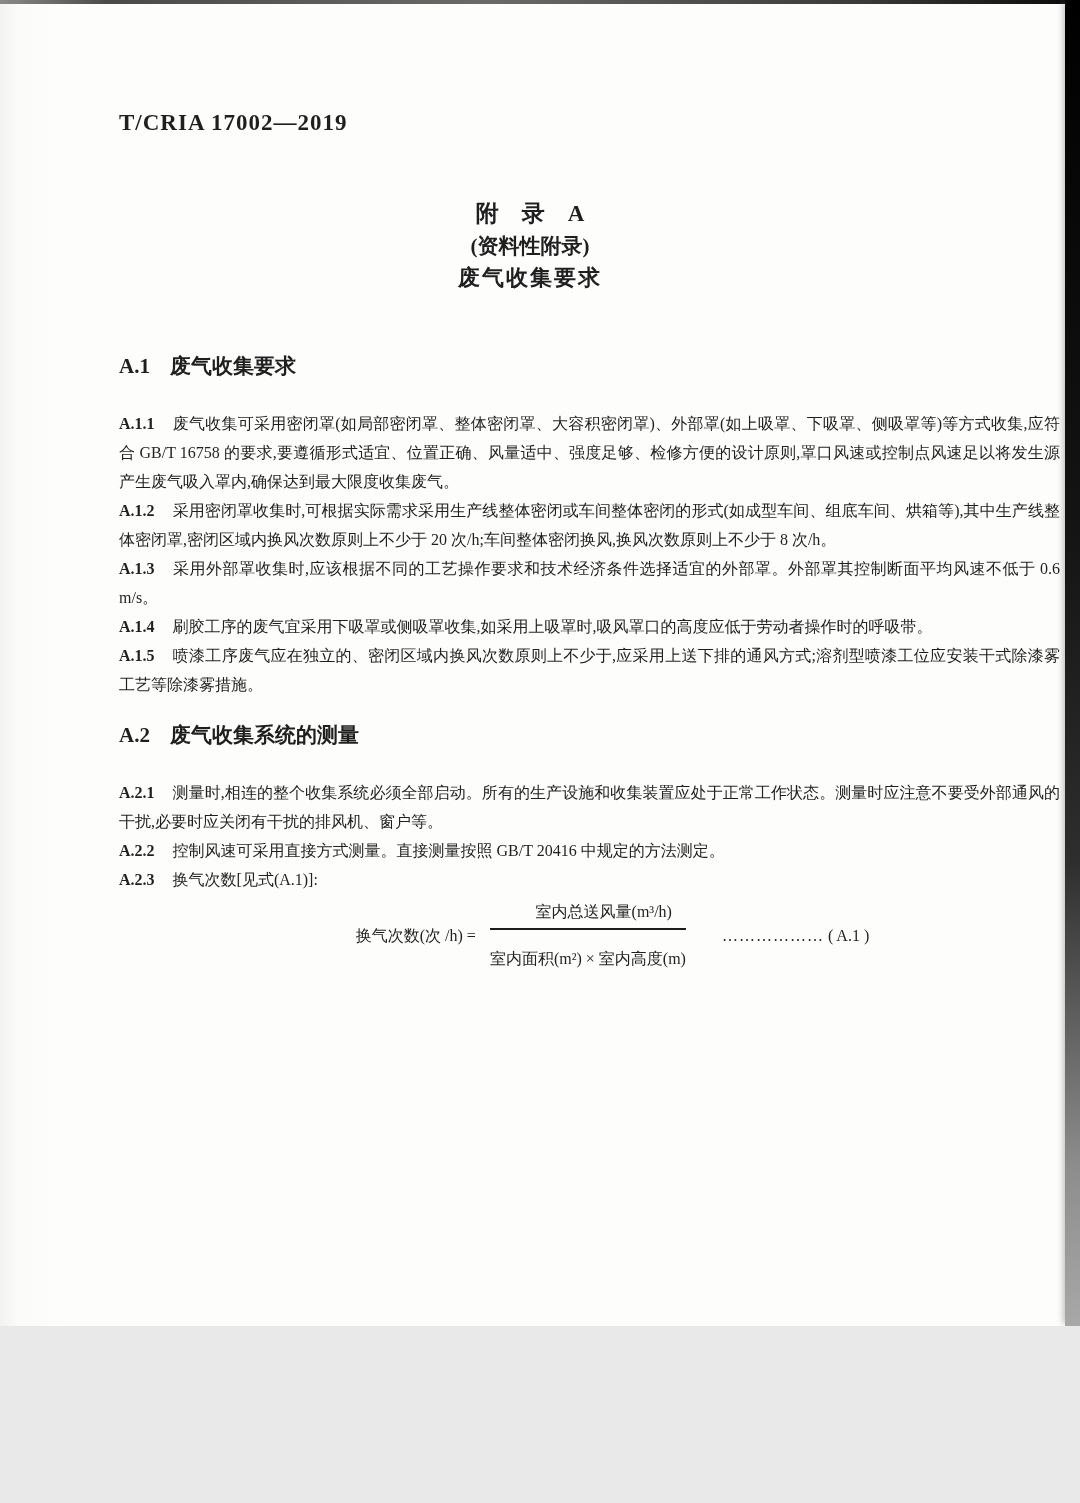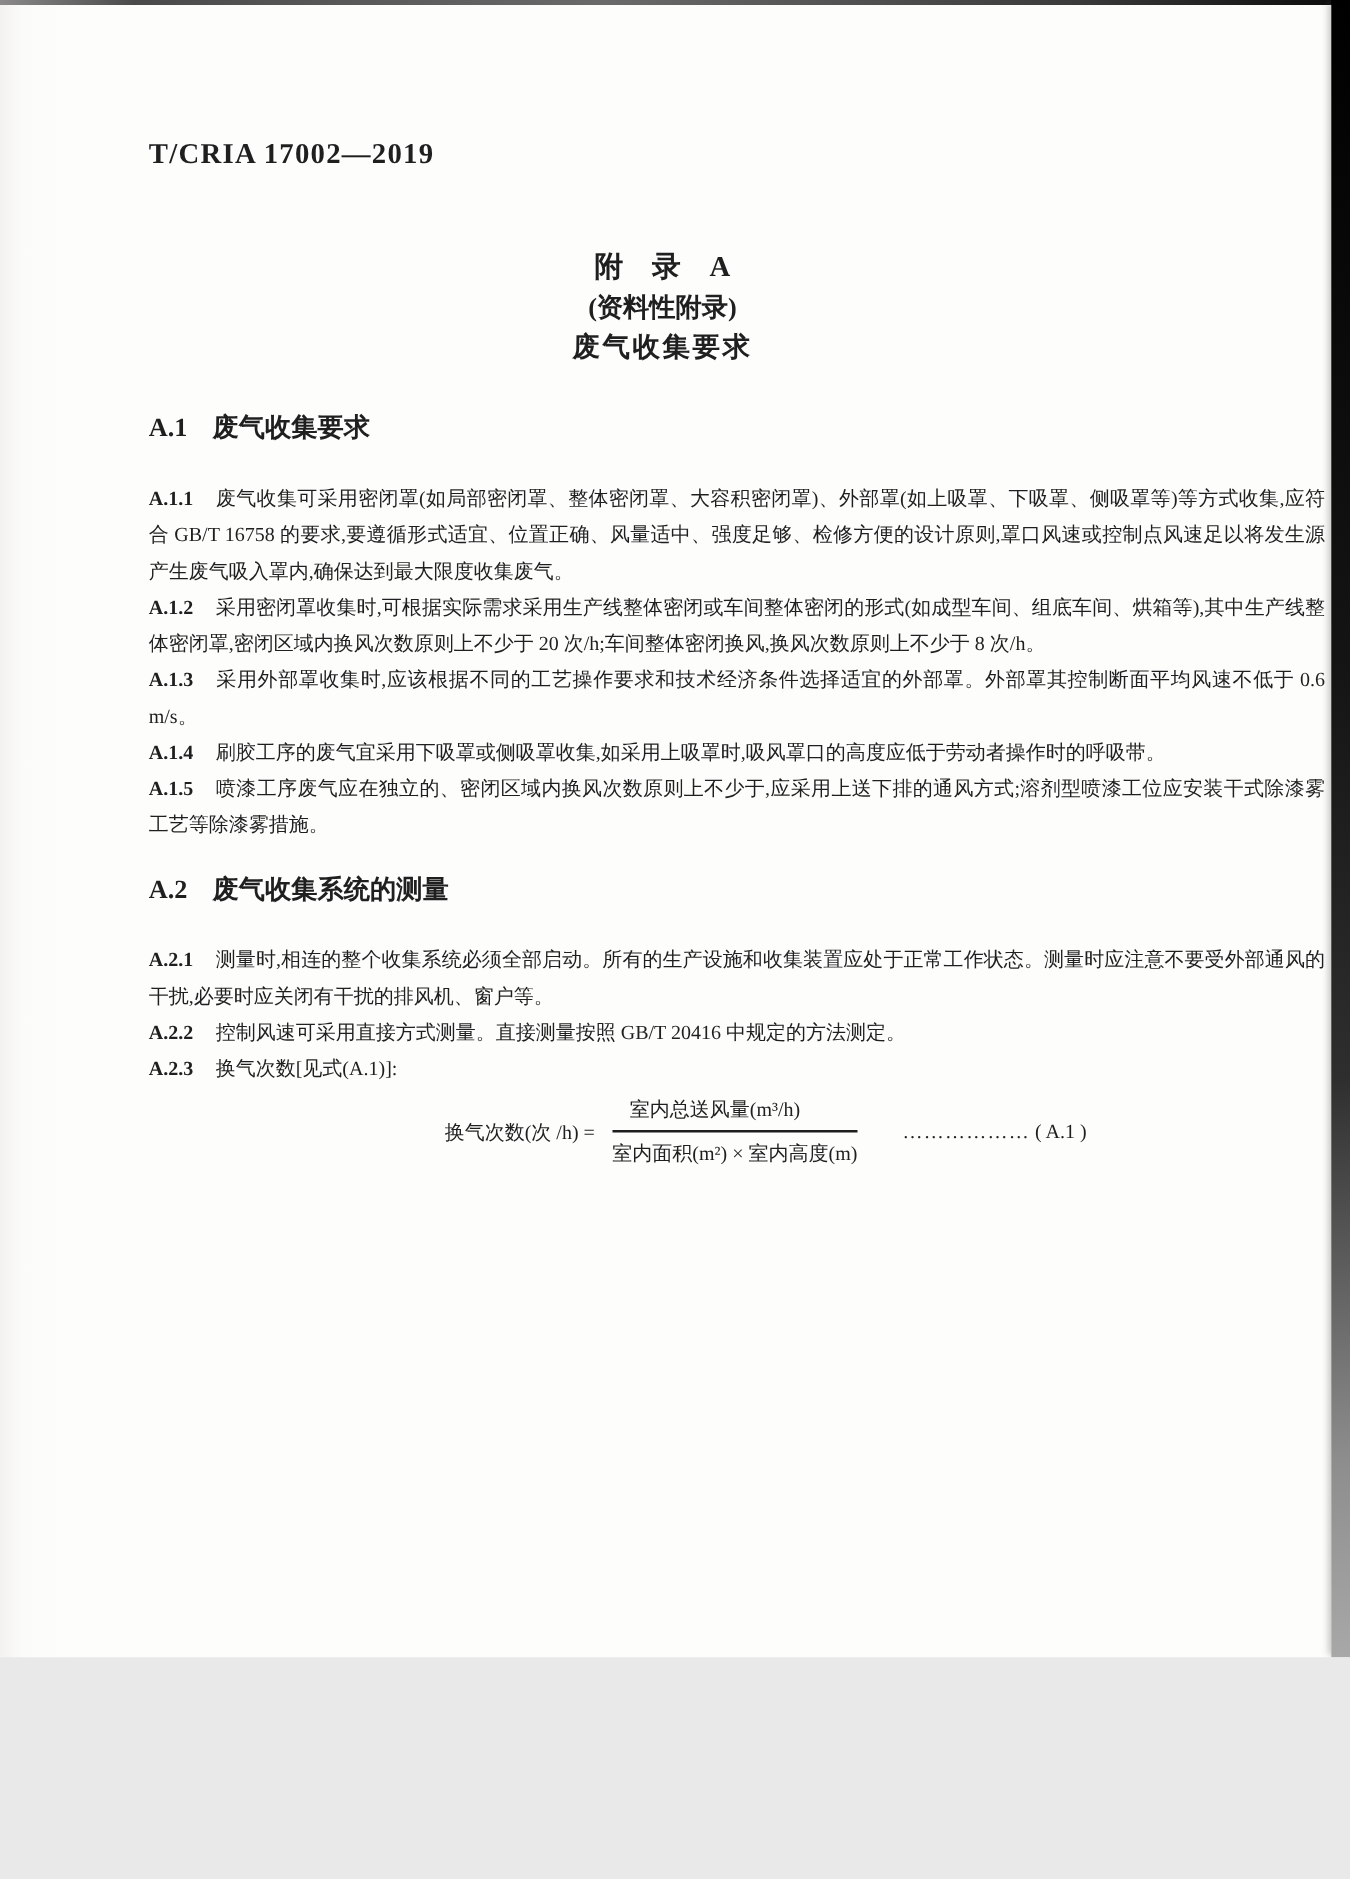--- a/index.html
+++ b/index.html
@@ -32,39 +32,39 @@
     font-size: 23px; font-weight: bold; letter-spacing: 1px;
   }
   .title-block {
     position: absolute; left: 0; right: 20px; top: 198px;
     text-align: center; font-weight: bold;
   }
   .title-line1 { font-size: 23px; line-height: 32px; }
   .title-line2 { font-size: 21px; line-height: 32px; }
   .title-line3 { font-size: 22px; line-height: 32px; letter-spacing: 2px; }
 
-  .content { position: absolute; left: 119px; top: 328px; width: 941px; }
+  .content { position: absolute; left: 119px; top: 352px; width: 941px; }
   h2.section-heading {
     font-size: 21px; font-weight: bold; margin: 0 0 28px 0; line-height: 29px;
   }
   h2.section-a2 { margin-top: 22px; }
   .sec-id { margin-right: 20px; }
   p.clause {
     margin: 0; font-size: 16px; line-height: 29px;
     text-align: justify; text-justify: inter-character;
   }
   .cid { font-weight: bold; margin-right: 18px; white-space: nowrap; }
 
   .formula {
     margin-top: 8px; padding-left: 46px;
     display: flex; justify-content: center; align-items: center;
     font-size: 16px;
   }
   .f-lhs { margin-right: 6px; }
-  .frac { display: inline-flex; flex-direction: column; text-align: left; margin: 0 8px; }
+  .frac { display: inline-flex; flex-direction: column; text-align: right; margin: 0 8px; gap: 12px; }
   .frac .num { border-bottom: 2px solid #1d1d1d; padding: 0 14px 5px 14px; }
   .frac .den { padding-top: 7px; }
   .f-dots { margin-left: 28px; letter-spacing: 1px; color: #222; }
   .f-label { margin-left: 4px; }
 
   .page-number {
     position: absolute; left: 146px; top: 1378px; font-size: 20px; color: #2a2a2a;
   }
 
   .watermark {

